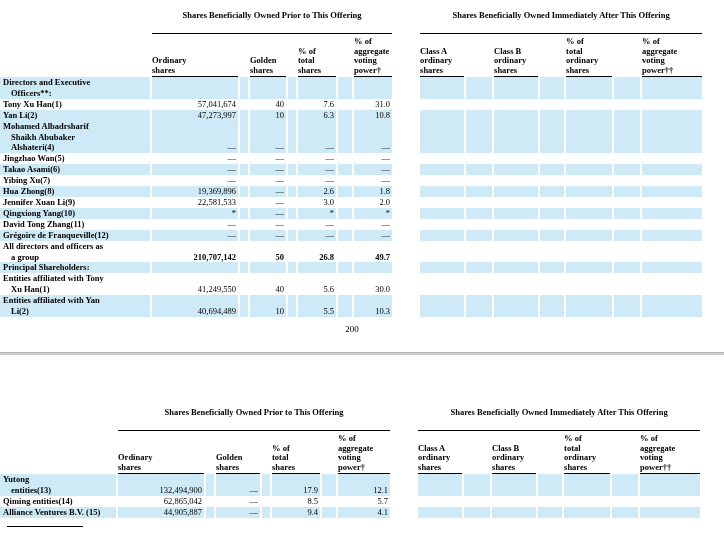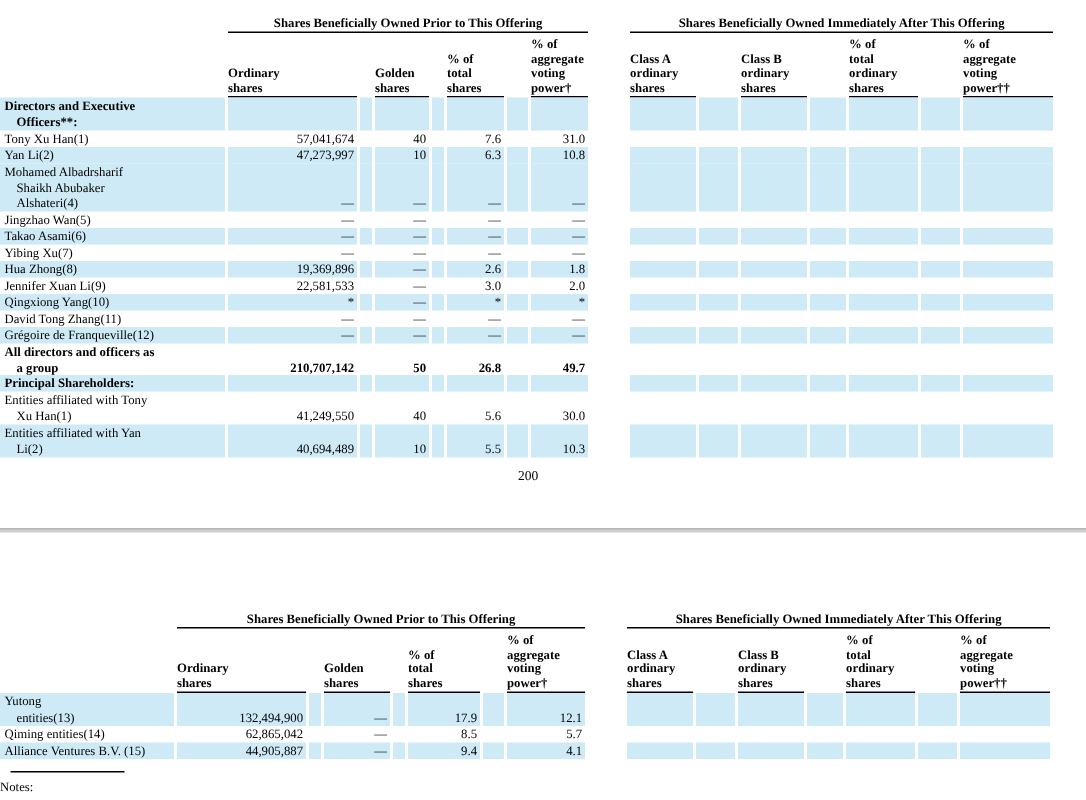--- a/index.html
+++ b/index.html
@@ -24,39 +24,39 @@
   }
   #t1 { width: 706px; }
   #t2 { width: 704px; }
 
   thead td.grp {
     font-weight: bold;
     text-align: center;
     vertical-align: bottom;
     border-bottom: 1px solid #000;
     line-height: 11px;
-    padding: 2px 0 0 0;
+    padding: 2px 0 12px 0;
     white-space: nowrap;
   }
   thead td.colhdr {
     font-weight: bold;
     text-align: left;
     vertical-align: bottom;
     border-bottom: 1px solid #000;
     line-height: 9.5px;
     padding: 3px 0 1px 0;
   }
   tbody td {
     vertical-align: bottom;
     line-height: 10.9px;
     padding: 0;
     overflow: hidden;
   }
   td.sh { background: var(--stripe, #cdeaf6); }
-  td.name { text-align: left; padding-left: 3px; white-space: nowrap; }
+  td.name { text-align: left; padding-left: 3px; white-space: nowrap; font-weight: bold; }
   td.name .cont { padding-left: 8px; }
   td.val { text-align: right; padding-right: 2px; white-space: nowrap; }
   tr.b td { font-weight: bold; }
 
   .pgnum {
     width: 704px;
     text-align: center;
     font-size: 9px;
     margin-top: 7px;
   }

